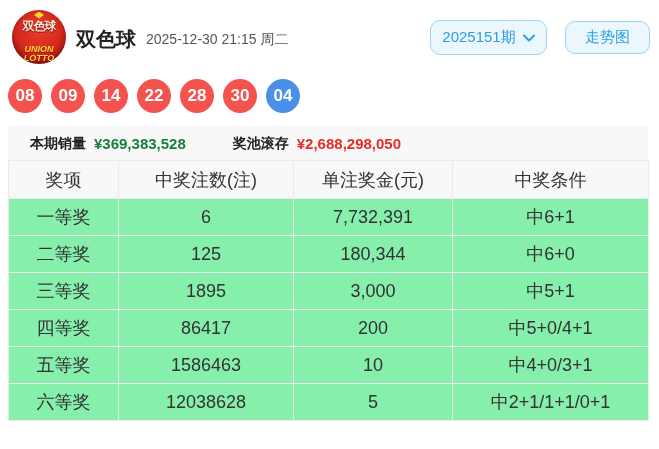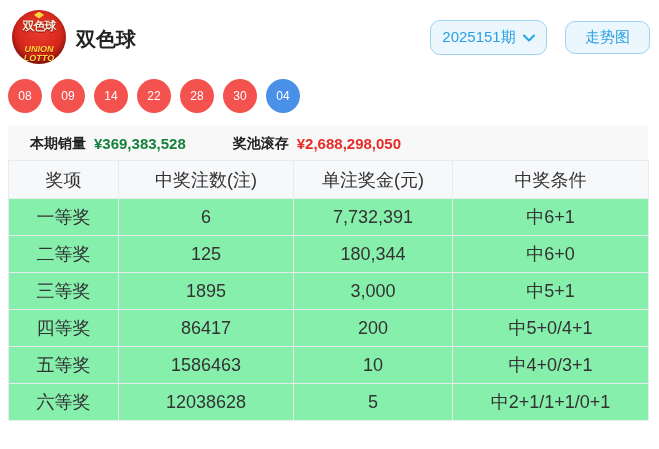--- a/index.html
+++ b/index.html
@@ -35,21 +35,21 @@
   .issue-select { left:430px; top:20px; width:117px; height:35px; gap:7px; }
   .trend-btn   { left:565px; top:21px; width:85px;  height:33px; }
   .chev { width:12px; height:8px; display:inline-block; }
   .chev polyline { fill:none; stroke:#28a0e4; stroke-width:2; stroke-linecap:round; stroke-linejoin:round; }
 
   
   .balls { position:absolute; left:8px; top:79px; display:flex; gap:9px; }
   .ball {
     width:34px; height:34px; border-radius:50%;
     display:flex; align-items:center; justify-content:center;
-    color:#fff; font-size:12px; font-weight:normal;
+    color:#fff; font-size:17px; font-weight:bold;
   }
 
   
   .stats {
     position:absolute; left:8px; top:125px; width:640px; height:37px;
     background:#f8f8f9; display:flex; align-items:center;
   }
   .stat-label { font-size:14px; font-weight:bold; color:#222; }
   .stat-label.first { margin-left:22px;font-family:Liberation Mono, monospace; }
   .stat-label.pool  { margin-left:47px; }
@@ -74,20 +74,21 @@
 <div class="page">
 
   <div class="logo">
     <div class="logo-emblem"></div>
     <div class="logo-line1">双色球</div>
     <div class="logo-line2">UNION</div>
     <div class="logo-line3">LOTTO</div>
   </div>
 
   <h1 class="title">双色球</h1>
+  <span class="datetime">2025-12-30 21:15 周二</span>
 
   <button class="btn issue-select">
     <span>2025151期</span>
     <svg class="chev" viewBox="0 0 12 8">
         <polyline points="1,1.5 6,6.5 11,1.5"></polyline>
       </svg>
   </button>
 
   <button class="btn trend-btn">走势图</button>
 

